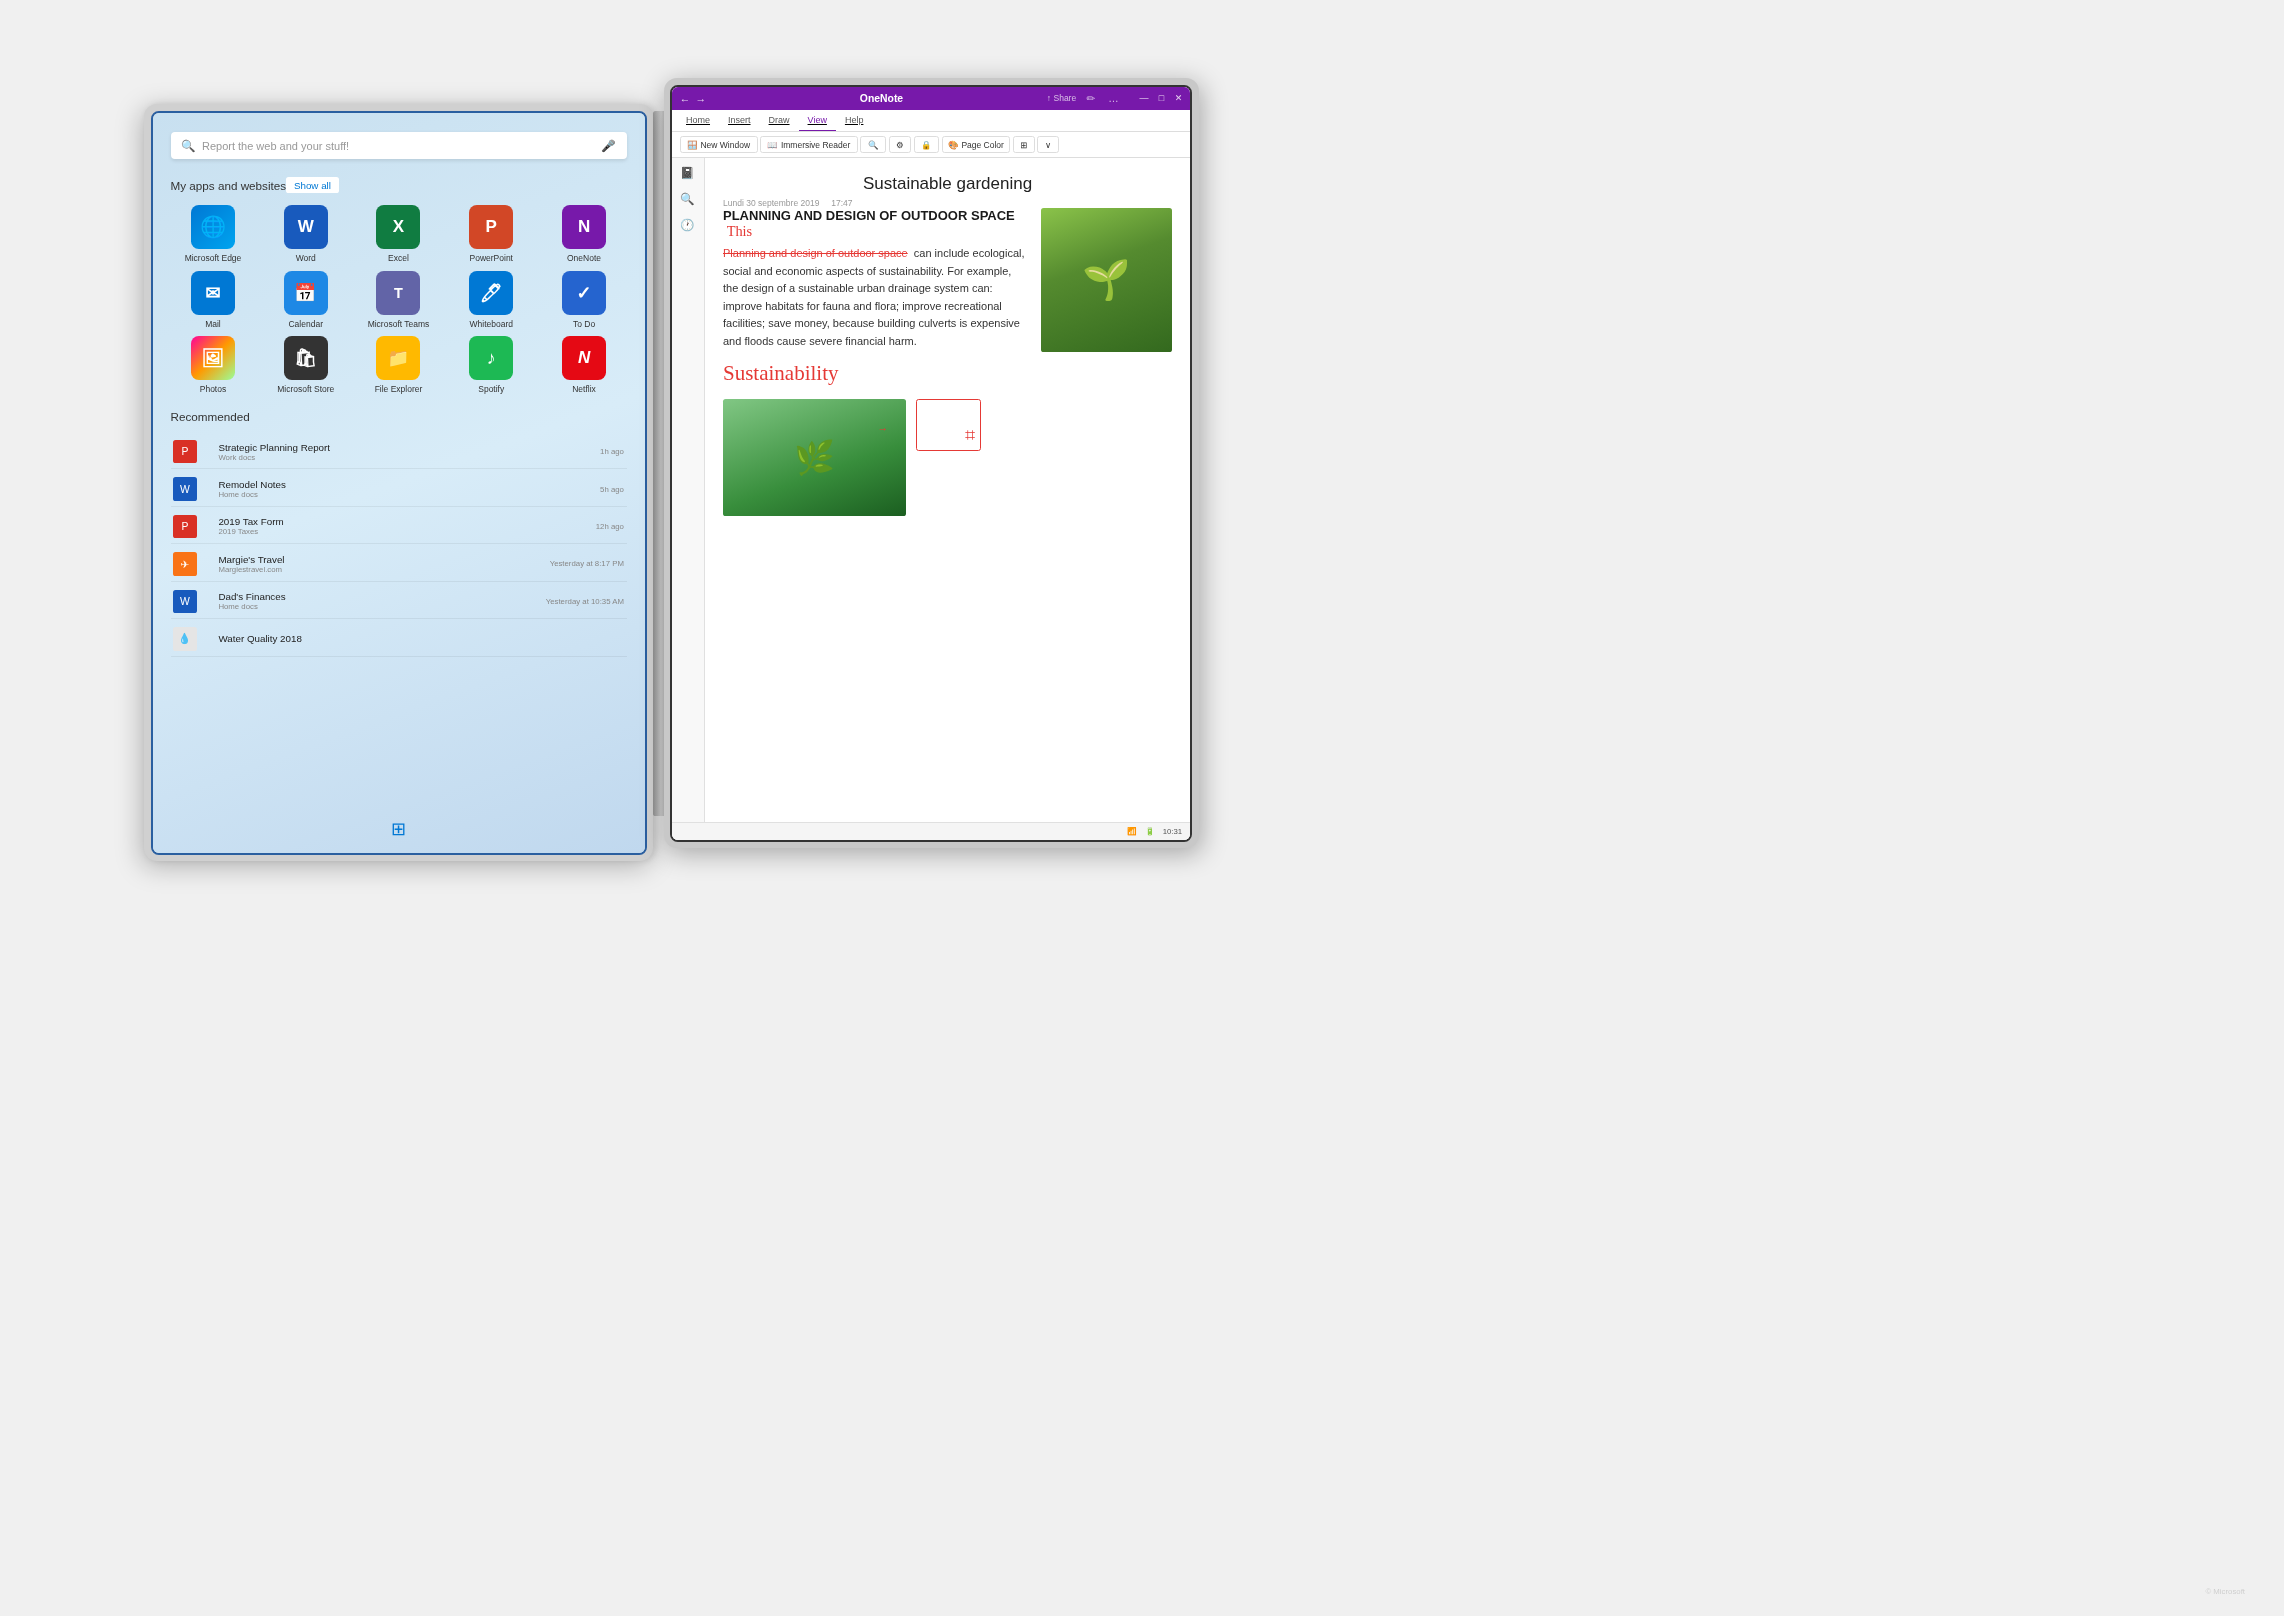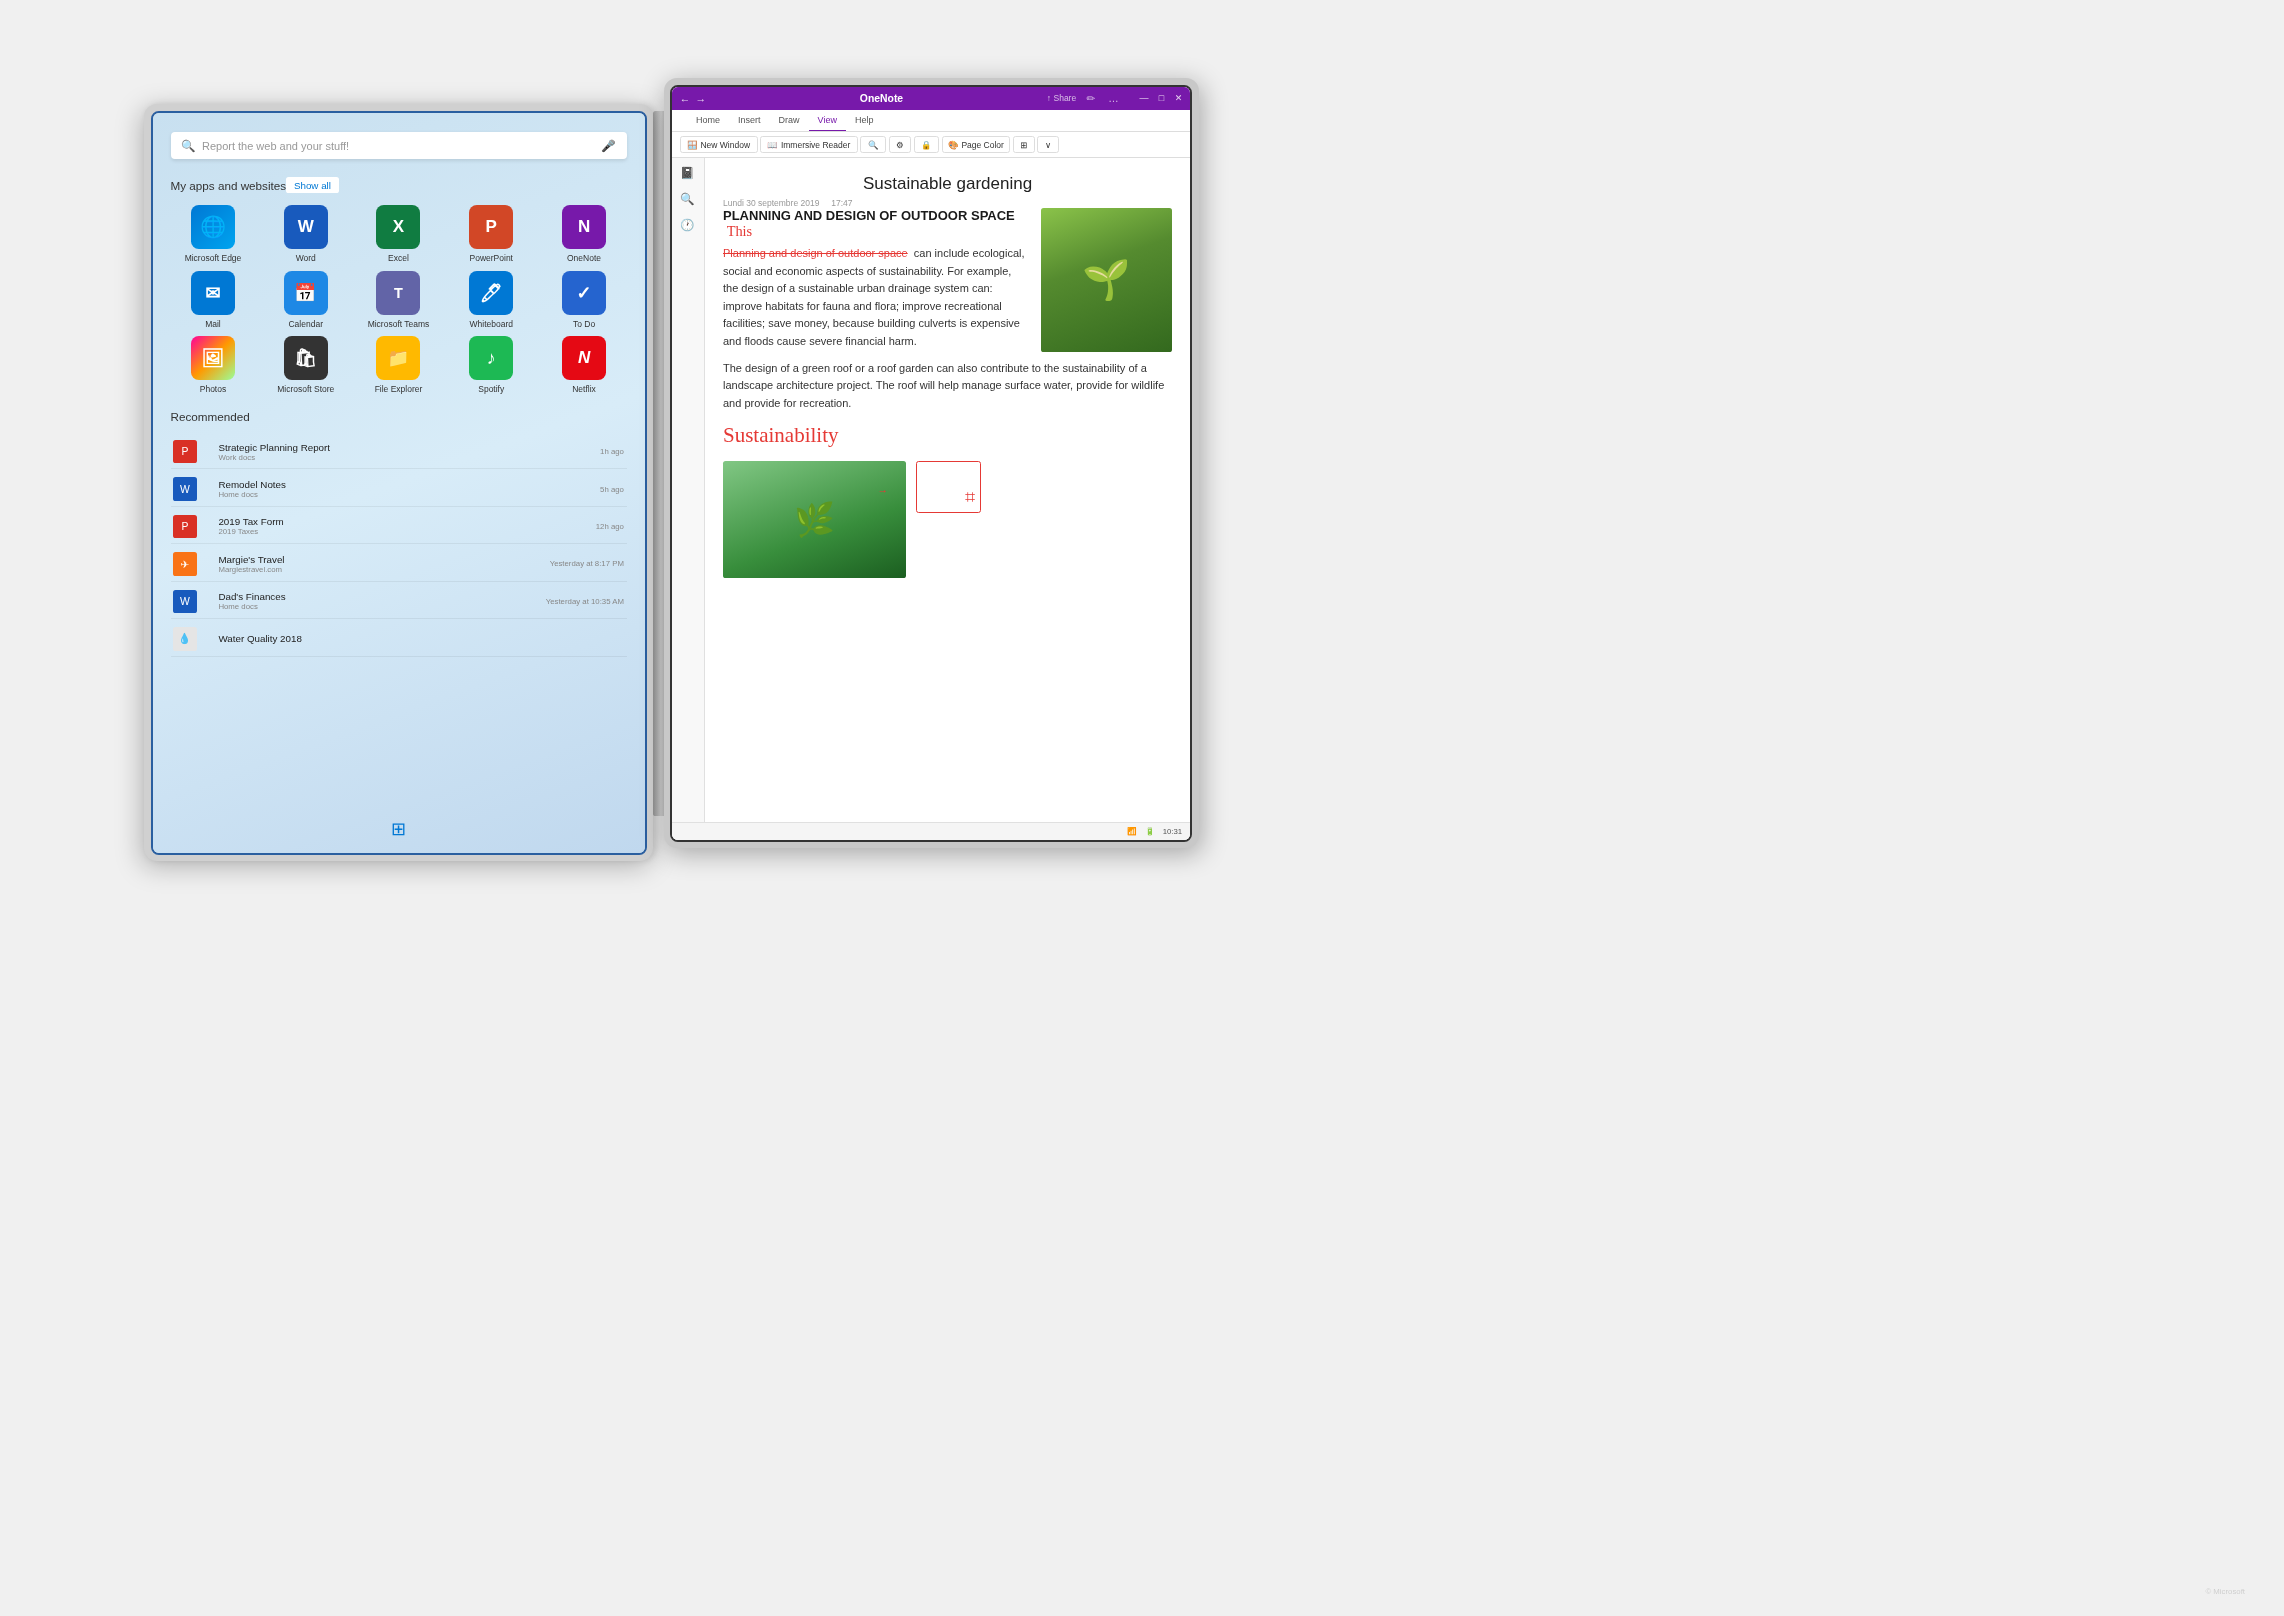--- a/index.html
+++ b/index.html
@@ -258,22 +258,23 @@
     }
 
     
     .ribbon {
       background: white;
       border-bottom: 0.7px solid #ddd;
       flex-shrink: 0;
     }
     .ribbon-tabs {
       display: flex;
-      padding: 0 15px;
+      padding: 0 5px;
       border-bottom: 0.7px solid #ddd;
+      text-decoration: underline;
     }
     .ribbon-tab {
       padding: 5.2px 9px;
       font-size: 9px;
       color: #555;
       cursor: pointer;
     }
     .ribbon-tab.active {
       color: #7719aa;
       border-bottom: 1.3px solid #7719aa;
@@ -679,21 +680,20 @@
             <div class="note-section-title">
               <span>PLANNING AND DESIGN OF OUTDOOR SPACE</span>
               &nbsp;<span class="handwritten">This</span>
             </div>
 
             <p class="note-body-text">
               <span class="note-strikethrough">Planning and design of outdoor space</span>
               &nbsp;<span>can include ecological, social and economic aspects of sustainability. For example, the design of a sustainable urban drainage system can: improve habitats for fauna and flora; improve recreational facilities; save money, because building culverts is expensive and floods cause severe financial harm.</span>
             </p>
 
-            <p class="note-body-text">The design of a green roof or a roof garden can also contribute to the sustainability of a landscape architecture project. The roof will help manage surface water, provide for wildlife and provide for recreation.</p>
 
             <span class="handwriting-large">Sustainability</span>
 
             <div style="display:flex; align-items:flex-start; gap:10.4px; margin-top:6.5px;">
               <div class="garden-image"></div>
               <div style="position:relative; margin-top:6.5px;">
                 <div style="border: 1.3px solid #e53935; width:65px; height:52px; border-radius:2.6px; position:relative; display:inline-block;">
                   <span style="color:#e53935;font-size:18px;position:absolute;bottom:3.9px;right:5.2px;">⌗</span>
                 </div>
                 <div style="position:absolute;top:23px;left:-39px;color:#e53935;font-size:10.4px;">→</div>

